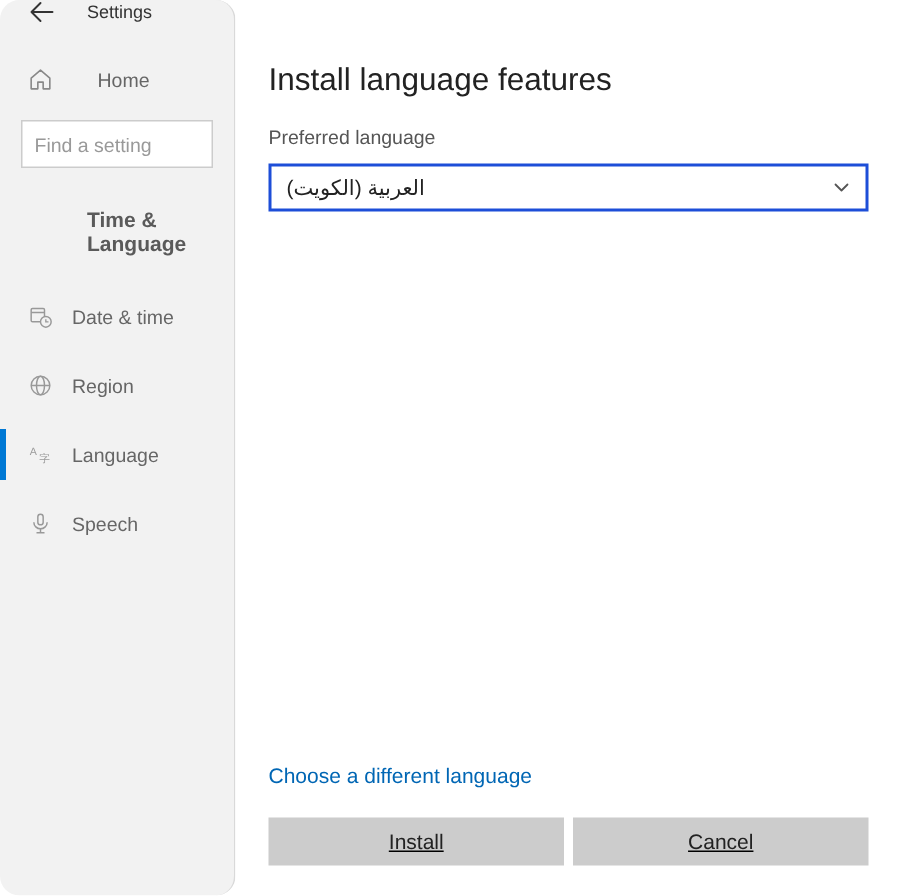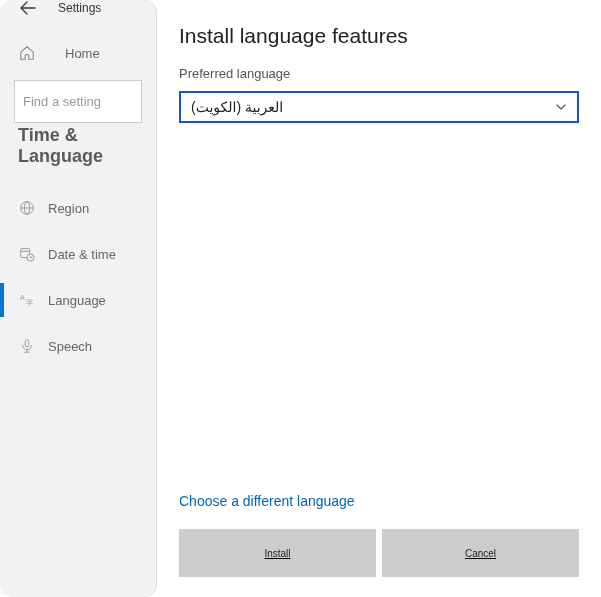--- a/index.html
+++ b/index.html
@@ -49,44 +49,45 @@
       margin-right: 12px;
       display: flex;
       align-items: center;
       justify-content: center;
     }
     .home-label {
       font-size: 13px;
       color: #666;
     }
     .search-box {
-      margin: 8px 14px 2px 14px;
-      height: 43px;
+      margin: 8px 14px 26px 14px;
+      height: 32px;
       border: 1px solid #ccc;
       background: #fff;
       display: flex;
       align-items: center;
       padding: 0 8px;
     }
     .search-input {
       border: none;
       outline: none;
       width: 100%;
       font-size: 13px;
       color: #555;
       background: transparent;
     }
     .search-input::placeholder {
       color: #999;
     }
     .section-heading {
-      font-size: 18px;
+      font-size: 14px;
       font-weight: 600;
       color: #5a5a5a;
       padding: 0 18px 18px 18px;
+      margin-left: 40px;
     }
     .nav-item {
       display: flex;
       align-items: center;
       padding: 14px 16px 14px 18px;
       cursor: pointer;
       position: relative;
     }
     .nav-item.active::before {
       content: "";
@@ -114,20 +115,21 @@
       flex: 1;
       padding: 24px 22px 20px 22px;
       display: flex;
       flex-direction: column;
     }
     .main-title {
       font-size: 21px;
       font-weight: 400;
       color: #222;
       margin-bottom: 18px;
+      margin-top: 18px;
     }
     .field-label {
       font-size: 13px;
       color: #555;
       margin-bottom: 10px;
     }
     .dropdown {
       border: 2px solid #1d4ed8;
       height: 32px;
       display: flex;
@@ -154,24 +156,24 @@
       cursor: pointer;
       display: inline-block;
       margin-bottom: 20px;
     }
     .button-row {
       display: flex;
       gap: 6px;
     }
     .btn {
       flex: 1;
-      height: 48px;
+      height: 32px;
       background: #cccccc;
       border: none;
-      font-size: 10px;
+      font-size: 14px;
       color: #222;
       cursor: pointer;
     }
     svg {
       display: block;
     }
   </style>
 </head>
 <body>
 
@@ -196,38 +198,38 @@
 
   <div class="search-box">
     <input class="search-input" type="text" placeholder="Find a setting" style="">
   </div>
 
   <div class="section-heading">Time &amp; Language</div>
 
   <div class="nav-item">
     <span class="icon-wrap">
       <svg viewBox="0 0 18 18" width="16" height="16">
-          <circle cx="9" cy="9" r="7" stroke="#999" stroke-width="1.1" fill="none"></circle>
-          <ellipse cx="9" cy="9" rx="3" ry="7" stroke="#999" stroke-width="1.1" fill="none"></ellipse>
-          <line x1="2" y1="9" x2="16" y2="9" stroke="#999" stroke-width="1.1"></line>
-        </svg>
-    </span>
-    <span class="nav-label">Region</span>
-  </div>
-
-  <div class="nav-item">
-    <span class="icon-wrap">
-      <svg viewBox="0 0 18 18" width="16" height="16">
           <rect x="2" y="3" width="10" height="10" rx="1" stroke="#999" stroke-width="1.1" fill="none"></rect>
           <line x1="2" y1="6" x2="12" y2="6" stroke="#999" stroke-width="1.1"></line>
           <circle cx="13" cy="13" r="4" stroke="#999" stroke-width="1.1" fill="#f2f2f2"></circle>
           <path d="M13 11 L13 13 L15 13" stroke="#999" stroke-width="1" fill="none"></path>
         </svg>
     </span>
     <span class="nav-label">Date &amp; time</span>
+  </div>
+
+  <div class="nav-item">
+    <span class="icon-wrap">
+      <svg viewBox="0 0 18 18" width="16" height="16">
+          <circle cx="9" cy="9" r="7" stroke="#999" stroke-width="1.1" fill="none"></circle>
+          <ellipse cx="9" cy="9" rx="3" ry="7" stroke="#999" stroke-width="1.1" fill="none"></ellipse>
+          <line x1="2" y1="9" x2="16" y2="9" stroke="#999" stroke-width="1.1"></line>
+        </svg>
+    </span>
+    <span class="nav-label">Region</span>
   </div>
 
   <div class="nav-item active">
     <span class="icon-wrap">
       <svg viewBox="0 0 18 18" width="16" height="16">
           <text x="1" y="9" font-size="8" fill="#999" font-family="Segoe UI">A</text>
           <text x="8" y="15" font-size="8" fill="#999" font-family="Segoe UI">字</text>
         </svg>
     </span>
     <span class="nav-label">Language</span>

